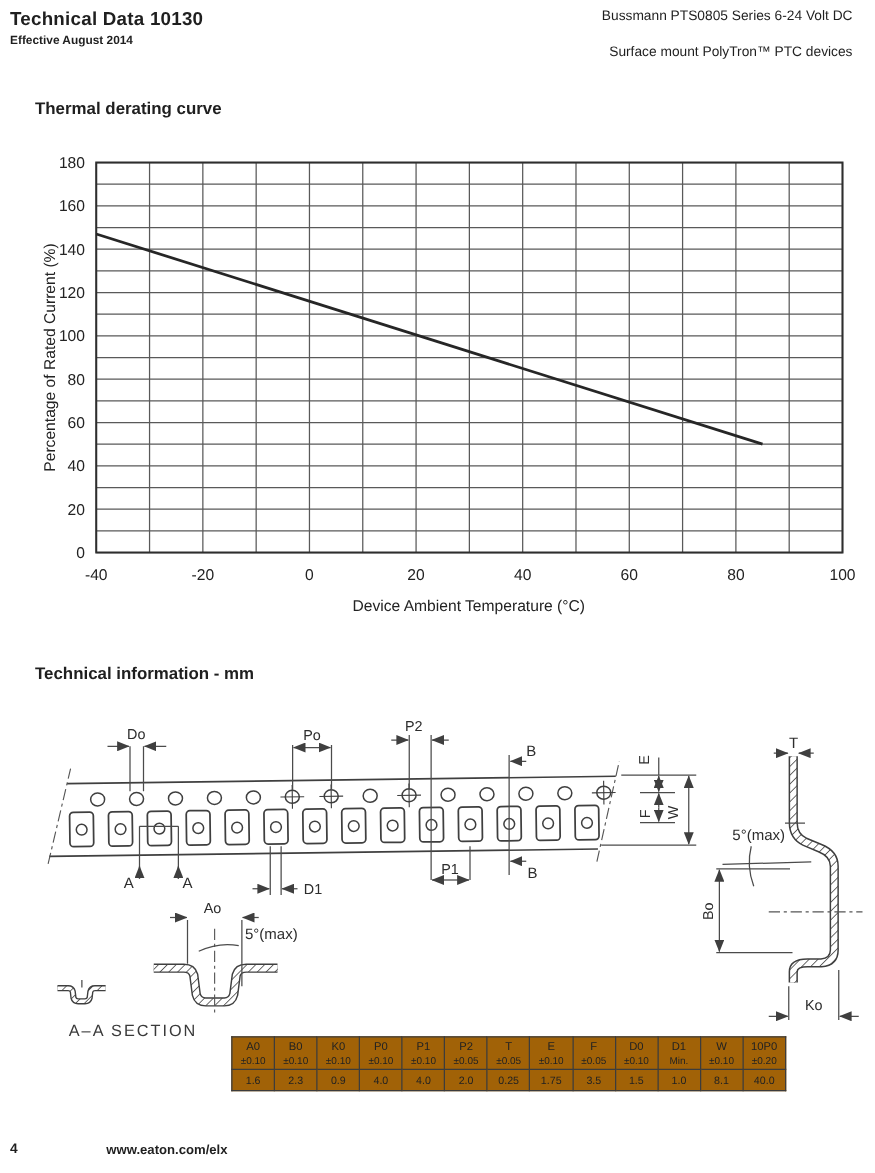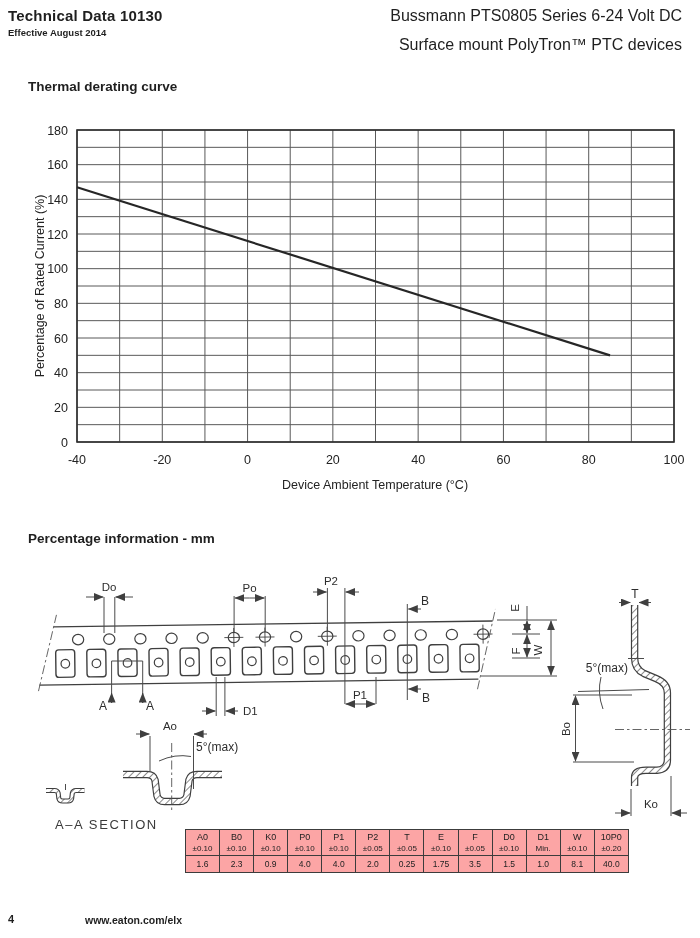--- a/index.html
+++ b/index.html
@@ -1,36 +1,36 @@
 <!DOCTYPE html>
 <html><head>
 <meta charset="utf-8">
 <style>
   html,body{margin:0;padding:0;background:#ffffff;}
   .page{position:relative;width:690px;height:938px;background:#ffffff;overflow:hidden;
         font-family:"Liberation Sans",sans-serif;color:#1f1f1f;}
   .abs{position:absolute;}
   .doc-title{left:8px;top:7px;font-size:15px;font-weight:700;letter-spacing:.2px;}
   .doc-subtitle{left:8px;top:27px;font-size:9.5px;font-weight:700;}
-  .prod{right:8px;text-align:right;font-size:16px;font-weight:400;}
+  .prod{right:8px;text-align:right;font-size:11px;font-weight:400;}
   .prod1{top:7px;}
   .prod2{top:24px;margin-top:12px;}
   .sec-heading{left:28px;font-size:13.5px;font-weight:700;}
   svg{display:block;font-family:"Liberation Sans",sans-serif;}
   svg text{fill:#2d2d2d;}
   .tick{font-size:12.5px;fill:#232323;}
   .axis-title{font-size:12.5px;fill:#232323;}
   .dim{font-size:11.5px;fill:#2d2d2d;}
   .dim-lg{font-size:12px;fill:#2d2d2d;}
   .sec-label{font-size:13px;letter-spacing:1.6px;fill:#3a3a3a;}
   .thin{stroke:#4b4b4b;stroke-width:1;fill:none;}
   .med{stroke:#3f3f3f;stroke-width:1.3;fill:none;}
   .cl{stroke:#555555;stroke-width:.9;fill:none;stroke-dasharray:9,3,2.5,3;}
   .dim-table{position:absolute;left:185px;top:829px;width:444px;height:42px;
-             border-collapse:collapse;table-layout:fixed;background:#fca5a5;
+             border-collapse:collapse;table-layout:fixed;background:#a16207;
              border:1.6px solid #3c3c3c;}
   .dim-table th,.dim-table td{border:1px solid #3c3c3c;text-align:center;padding:0;
              font-weight:400;color:#222;}
   .dim-table th{height:25px;font-size:8.5px;line-height:11px;vertical-align:middle;}
   .dim-table td{height:16px;font-size:8.5px;}
   .cn{font-size:9px;}
   .ct{font-size:8px;}
   .footer-num{left:8px;top:913px;font-size:11px;font-weight:700;}
   .footer-url{left:85px;top:914px;font-size:10.5px;font-weight:700;}
 </style>
@@ -100,21 +100,21 @@
         <text x="68" y="238.5" text-anchor="end" class="tick">120</text>
         <text x="68" y="203.83333333333334" text-anchor="end" class="tick">140</text>
         <text x="68" y="169.16666666666669" text-anchor="end" class="tick">160</text>
         <text x="68" y="134.5" text-anchor="end" class="tick">180</text>
         <polyline points="77,187.20000000000002 610.0357142857143,355.3333333333333" fill="none" stroke="#262626" stroke-width="2.2"></polyline>
       </g>
     <text class="axis-title" x="375" y="489" text-anchor="middle">Device Ambient Temperature (°C)</text>
     <text class="axis-title" x="44" y="286" text-anchor="middle" transform="rotate(-90 44 286)">Percentage of Rated Current (%)</text>
   </svg>
 
-  <div class="abs sec-heading" style="top:531px">Percentage information  - mm</div>
+  <div class="abs sec-heading" style="top:531px">Technical information  - mm</div>
 
   <svg class="abs" style="left:0;top:545px" width="700" height="350" viewBox="0 545 700 350">
     <defs>
       <marker id="arr" viewBox="0 0 10 8" refX="9.5" refY="4" markerWidth="10" markerHeight="8" markerUnits="userSpaceOnUse" orient="auto">
         <path d="M0,0 L10,4 L0,8 z" fill="#3f3f3f"></path>
       </marker>
       <pattern id="hp" patternUnits="userSpaceOnUse" width="5" height="5" patternTransform="rotate(45)">
         <rect width="5" height="5" fill="#ffffff"></rect>
         <line x1="0" y1="0" x2="0" y2="5" stroke="#4a4a4a" stroke-width="1.3"></line>
       </pattern>

